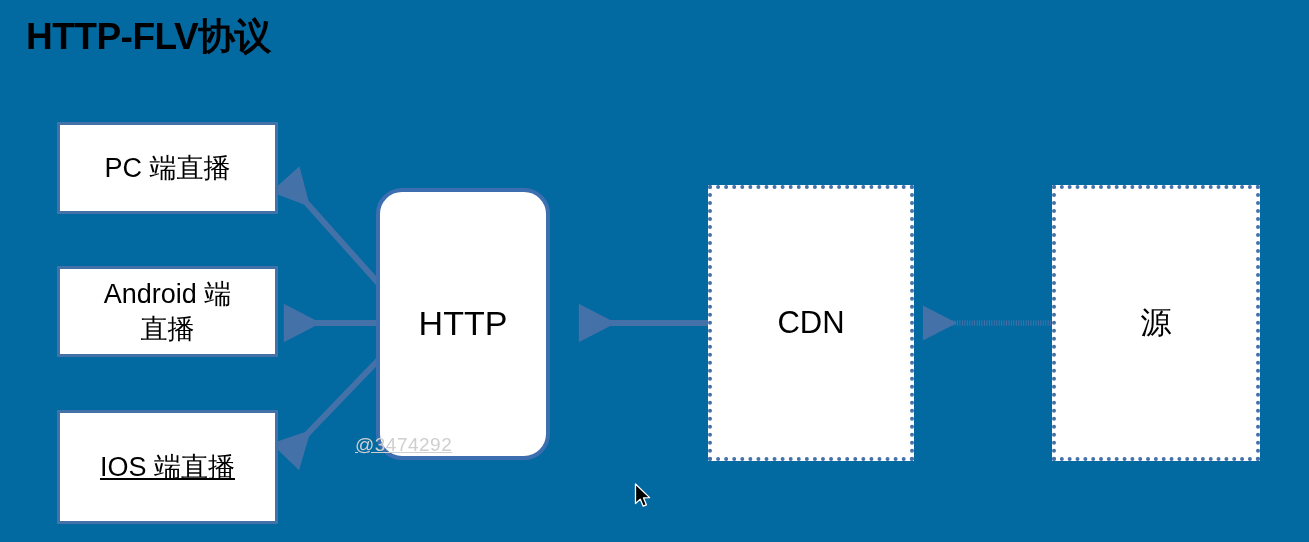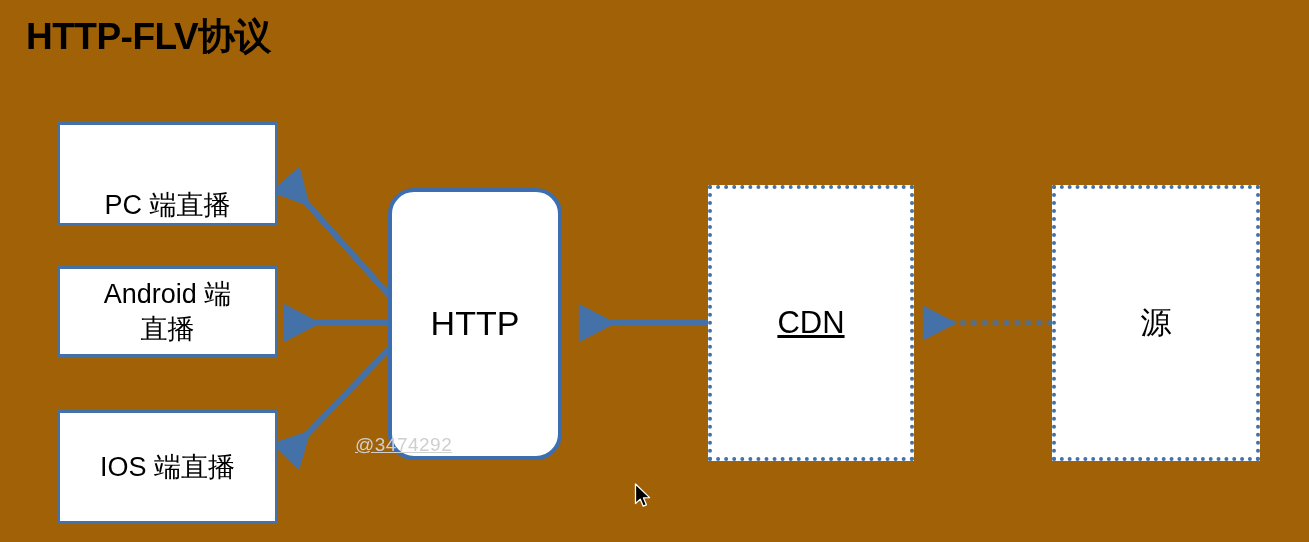--- a/index.html
+++ b/index.html
@@ -8,21 +8,21 @@
     background: #ffffff;
   }
   body {
     font-family: "Liberation Sans", "DejaVu Sans", sans-serif;
     color: #000000;
   }
   #canvas {
     position: relative;
     width: 1309px;
     height: 542px;
-    background: #a16207;
+    background: #0369a1;
     overflow: hidden;
   }
 
   
   #page-title {
     position: absolute;
     left: 26px;
     top: 12px;
     font-size: 37px;
     font-weight: bold;
@@ -48,25 +48,25 @@
   }
   .node.dotted {
     border: 4px dotted #4472A8;
   }
   .node.rounded {
     border: 4px solid #3C6EB0;
     border-radius: 26px;
   }
 
   
-  #node-pc        { left: 57px;   top: 122px; width: 221px; height: 104px; font-size: 27px; align-items: flex-end; }
+  #node-pc        { left: 57px;   top: 122px; width: 221px; height: 92px; font-size: 27px; }
   #node-android   { left: 57px;   top: 266px; width: 221px; height: 91px; font-size: 27px; }
-  #node-ios       { left: 57px;   top: 410px; width: 221px; height: 114px; font-size: 27px; }
-  #node-http      { left: 388px;  top: 188px; width: 174px; height: 272px; font-size: 34px; }
-  #node-cdn       { left: 708px;  top: 185px; width: 206px; height: 276px; font-size: 31px; text-decoration: underline; }
+  #node-ios       { left: 57px;   top: 410px; width: 221px; height: 114px; font-size: 27px; text-decoration: underline; }
+  #node-http      { left: 376px;  top: 188px; width: 174px; height: 272px; font-size: 34px; }
+  #node-cdn       { left: 708px;  top: 185px; width: 206px; height: 276px; font-size: 31px; }
   #node-origin    { left: 1052px; top: 185px; width: 208px; height: 276px; font-size: 31px; }
 
   .node-label { display: block; white-space: pre-line; }
 
   
   #connectors {
     position: absolute;
     left: 0;
     top: 0;
     width: 1309px;

